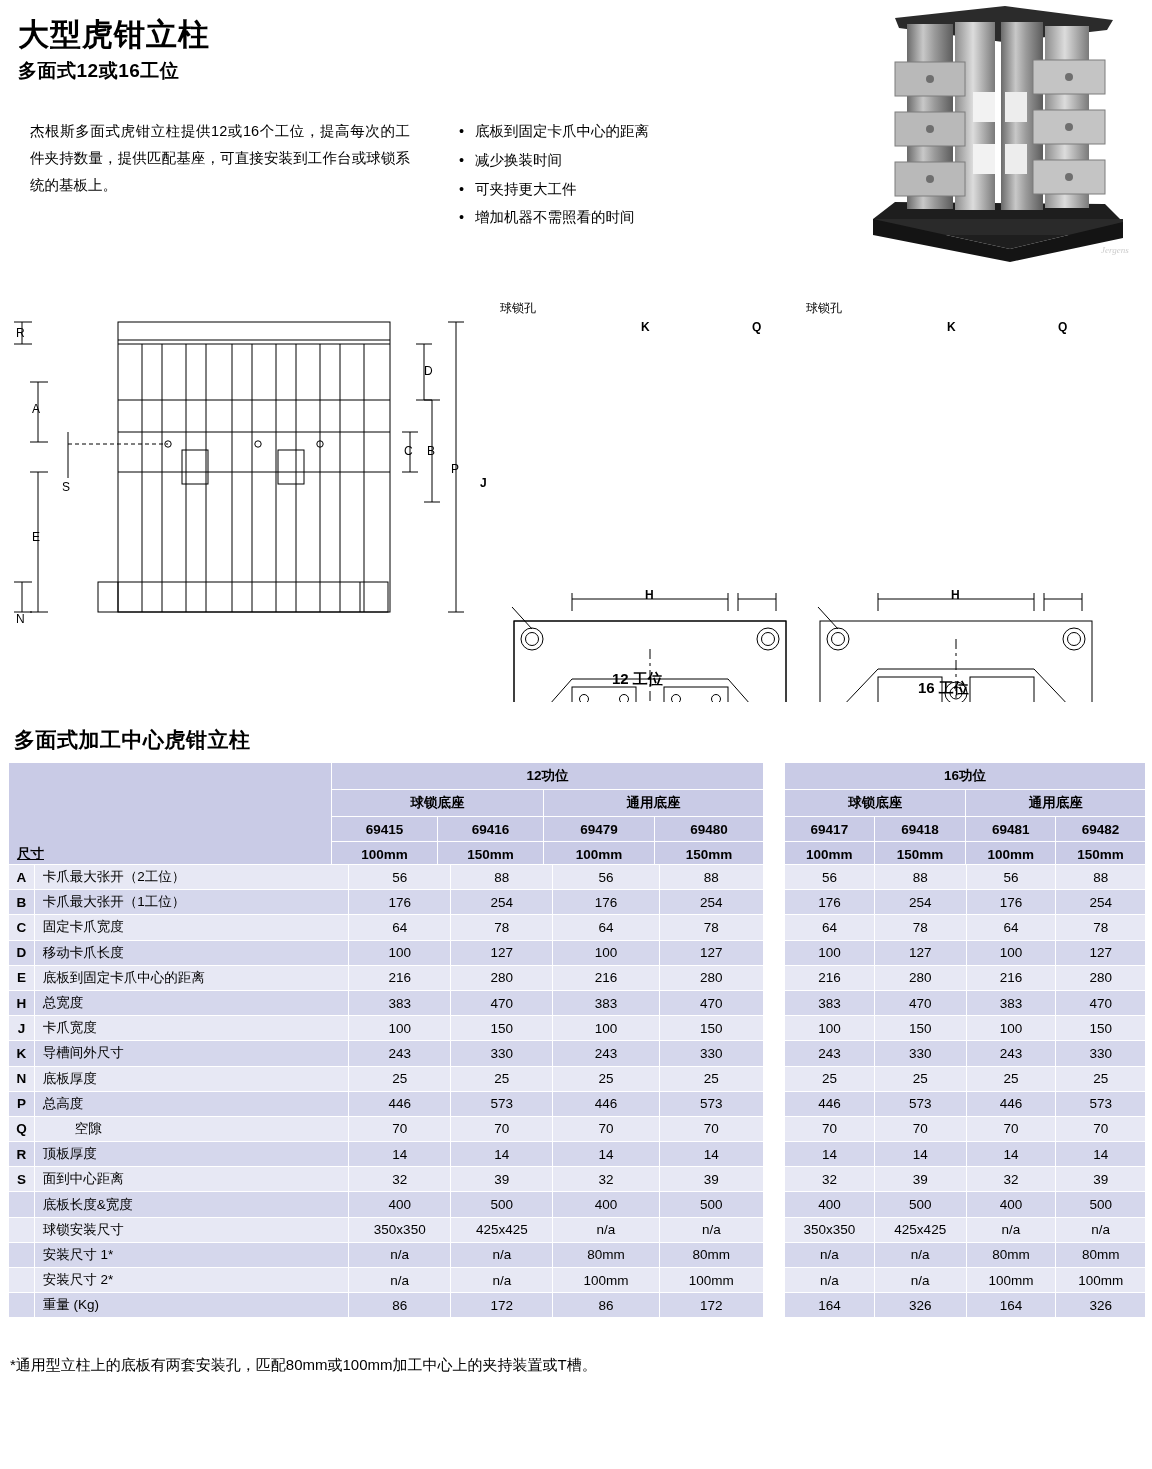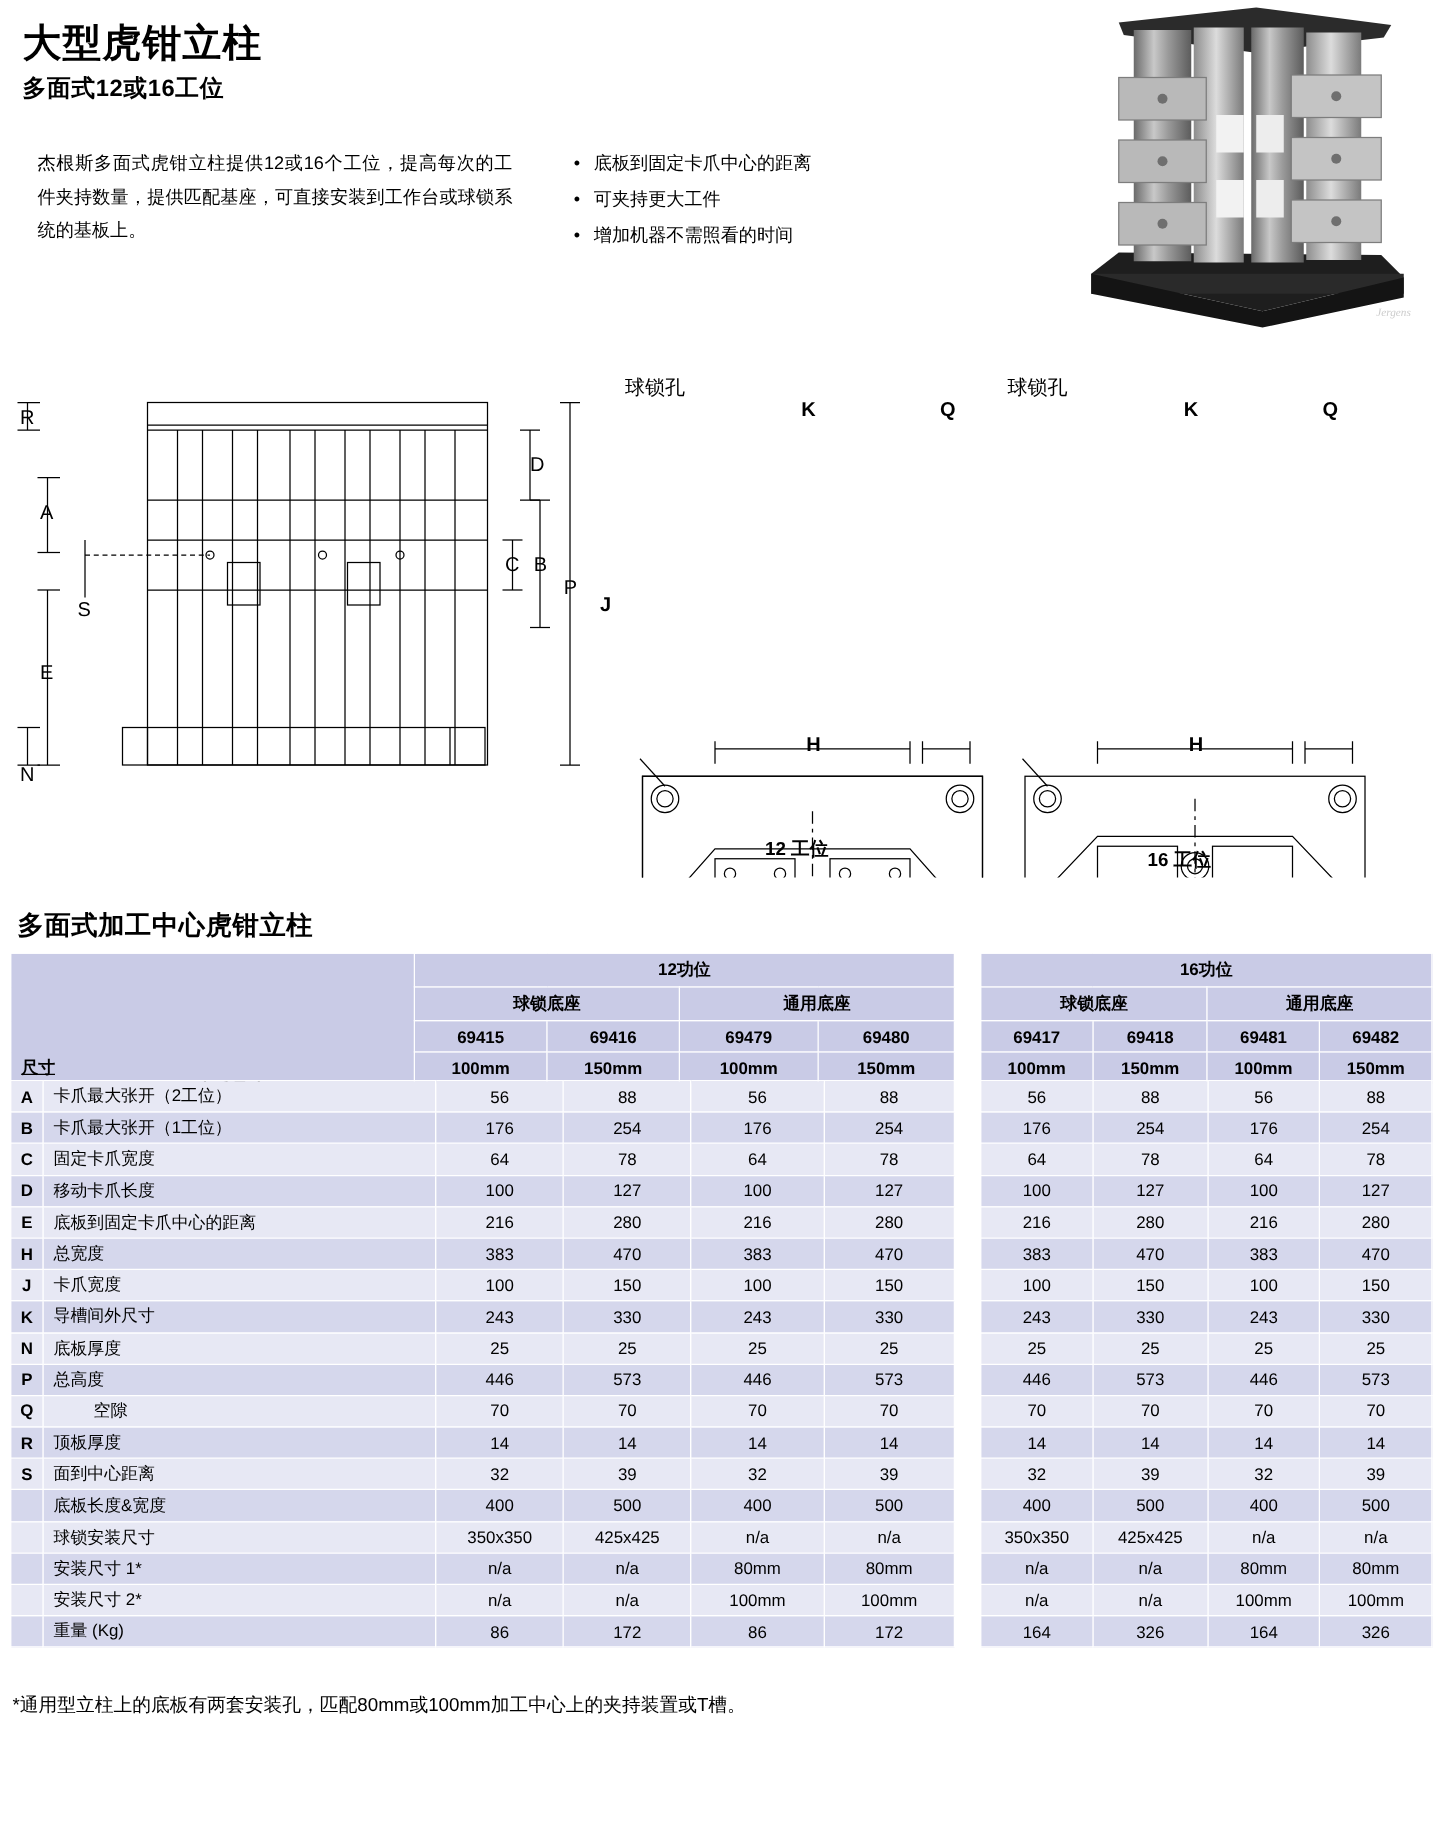--- a/index.html
+++ b/index.html
@@ -20,21 +20,21 @@
   .bullets ul{margin:0;padding-left:20px;list-style:none;}
   .bullets li{position:relative;margin:0 0 2px 0;}
   .bullets li:before{content:"•";position:absolute;left:-16px;top:0;}
 
   
   .photo{position:absolute;left:855px;top:4px;width:285px;height:262px;}
 
   
   .drawings{position:absolute;left:0;top:282px;width:1152px;height:420px;}
   .cap{position:absolute;font-size:15px;font-weight:bold;}
-  .lbl{position:absolute;font-size:16px;}
+  .lbl{position:absolute;font-size:12px;}
 
   
   .sec-title{position:absolute;left:14px;top:726px;font-size:21px;font-weight:bold;letter-spacing:.5px;}
 
   
   .tables{position:absolute;left:8px;top:762px;width:1138px;}
   table{border-collapse:collapse;font-size:13.5px;}
   .tbl-left{position:absolute;left:0;top:0;width:756px;}
   .tbl-right{position:absolute;left:776px;top:0;width:362px;}
   th,td{border:1px solid #fff;padding:0;}
@@ -62,20 +62,21 @@
   <div class="title-block">
     <div class="title-main">大型虎钳立柱</div>
     <div class="title-sub">多面式12或16工位</div>
   </div>
 
   <div class="intro">杰根斯多面式虎钳立柱提供12或16个工位，提高每次的工件夹持数量，提供匹配基座，可直接安装到工作台或球锁系统的基板上。</div>
 
   <div class="bullets">
     <ul>
       <li>底板到固定卡爪中心的距离</li>
+      <li>减少换装时间</li>
       <li>可夹持更大工件</li>
       <li>增加机器不需照看的时间</li>
     </ul>
   </div>
 
   <div class="photo">
     <svg width="285" height="262" viewBox="0 0 285 262">
       <defs>
         <linearGradient id="metal" x1="0" y1="0" x2="1" y2="0">
           <stop offset="0" stop-color="#6a6a6a"></stop>

